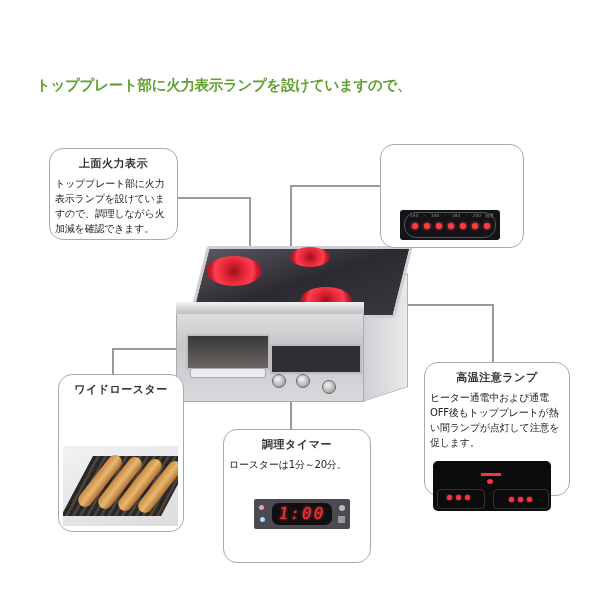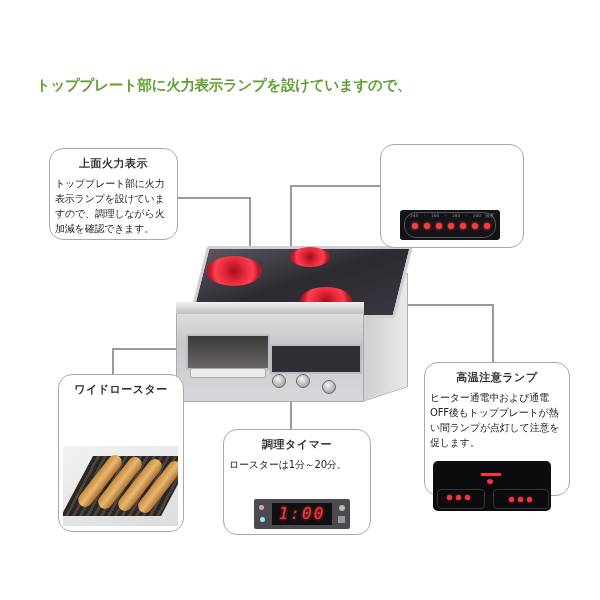--- a/index.html
+++ b/index.html
@@ -54,21 +54,21 @@
   .temp-panel .dot { width: 6px; height: 6px; border-radius: 50%; background: #ff3a3a;
                      box-shadow: 0 0 3px #ff5050; }
   .temp-panel .frame { position: absolute; left: 4px; top: 2px; right: 4px; bottom: 2px;
                        border: 1px solid #555; border-radius: 12px; }
 
   .timer-panel { position: absolute; left: 254px; top: 499px; width: 96px; height: 30px;
                  background: #4a4a50; border-radius: 2px; }
   .timer-panel .screen { position: absolute; left: 18px; top: 4px; width: 60px; height: 22px;
                          background: #101012; color: #ff3030; font-family: "DejaVu Sans Mono", monospace;
                          font-size: 16px; font-style: italic; text-align: center; line-height: 22px;
-                         letter-spacing: 2px; text-shadow: 0 0 3px #ff4040; }
+                         letter-spacing: 2px; text-shadow: 0 0 3px #ff4040; border-radius: 7px; }
   .timer-panel .lamp1 { position: absolute; left: 5px; top: 6px; width: 5px; height: 5px; border-radius: 50%; background: #e8a0b0; }
   .timer-panel .lamp2 { position: absolute; left: 6px; top: 18px; width: 5px; height: 5px; border-radius: 50%; background: #a0e0ff; }
   .timer-panel .btn1 { position: absolute; right: 5px; top: 6px; width: 6px; height: 6px; border-radius: 50%; background: #bbb; }
   .timer-panel .btn2 { position: absolute; right: 5px; top: 17px; width: 7px; height: 7px; background: #999; }
 
   .hot-panel { position: absolute; left: 433px; top: 461px; width: 118px; height: 50px;
                background: #0c0c0e; border-radius: 5px; }
   .hot-panel .bar { position: absolute; left: 48px; top: 12px; width: 20px; height: 3px; background: #ff3040; }
   .hot-panel .mid { position: absolute; left: 54px; top: 18px; width: 6px; height: 5px; border-radius: 50%; background: #ff3040; }
   .hot-panel .row { position: absolute; display: flex; gap: 4px; }
@@ -152,21 +152,21 @@
   <div class="title">ワイドロースター</div>
 </div>
 <div class="fish-photo">
   <div class="tray"></div>
   <div class="fish" style="left:30px; top:4px;"></div>
   <div class="fish" style="left:50px; top:6px;"></div>
   <div class="fish" style="left:70px; top:8px;"></div>
   <div class="fish" style="left:90px; top:10px;"></div>
 </div>
 
-<div class="callout" style="left:223px; top:429px; width:148px; height:106px;">
+<div class="callout" style="left:223px; top:429px; width:148px; height:134px;">
   <div class="title">調理タイマー</div>
   <div class="body">
     <div>ロースターは1分～20分。</div>
   </div>
 </div>
 <div class="timer-panel">
   <div class="lamp1"></div>
   <div class="lamp2"></div>
   <div class="screen">1:00</div>
   <div class="btn1"></div>

